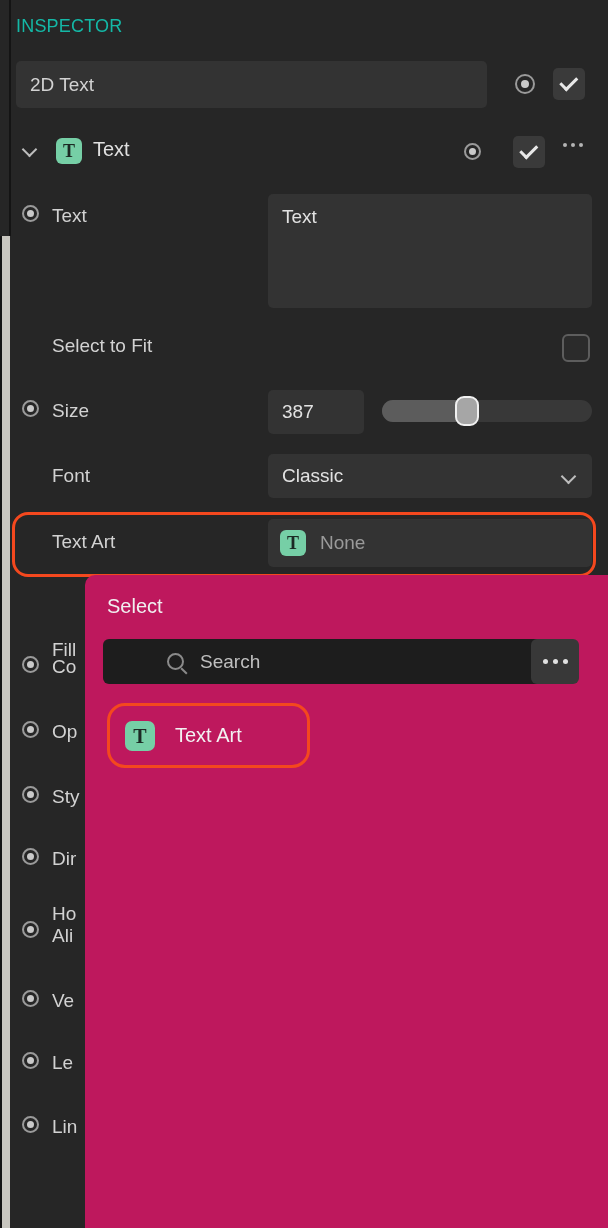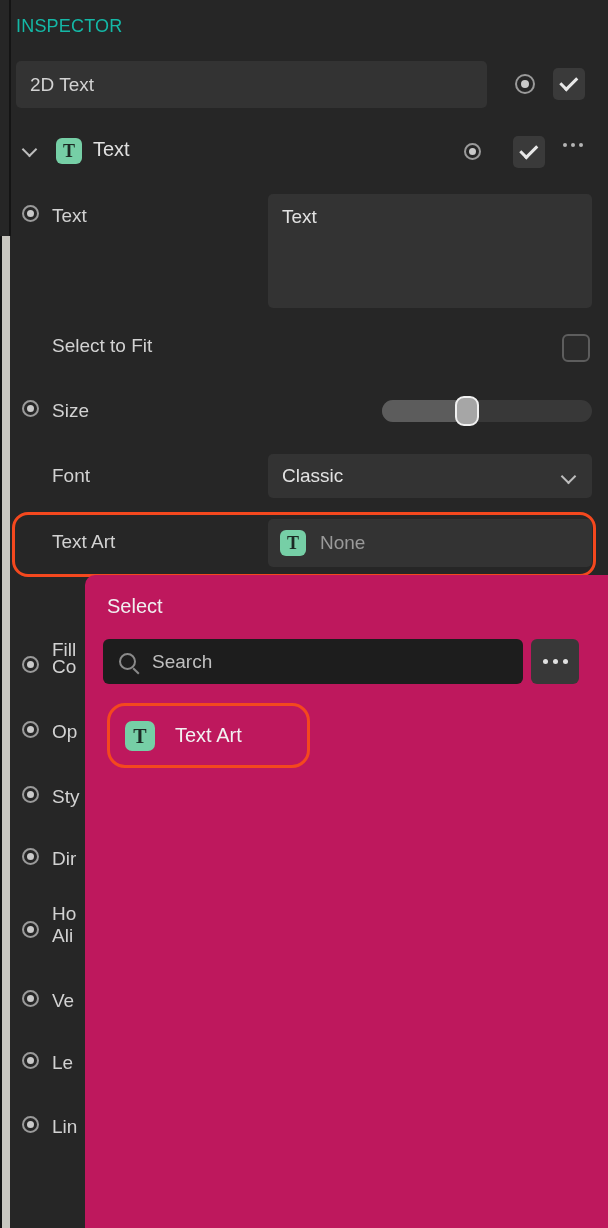--- a/index.html
+++ b/index.html
@@ -320,21 +320,21 @@
     left: 22px; top: 20px;
     font-size: 20px;
     color: #f0f0f0;
   }
   .search-box {
     position: absolute;
     left: 18px; top: 64px;
     width: 420px; height: 45px;
     background: #1d1d1d;
     border-radius: 6px;
-    display: flex; align-items: center;
+    display: flex; align-items: center; padding-left: 48px;
   }
   .search-icon {
     position: relative;
     margin-left: 16px;
     width: 17px; height: 17px;
     border: 2px solid #8a8a8a;
     border-radius: 50%;
     box-sizing: border-box;
     flex: 0 0 auto;
   }
@@ -446,20 +446,21 @@
     <div class="lbl">Select to Fit</div>
   </div>
   <div class="checkbox"></div>
 
   <div class="prow" style="top:400px;">
     <div class="rec-dot">
         <div class="rec small"></div>
       </div>
     <div class="lbl">Size</div>
   </div>
+  <div class="num-box">387</div>
   <div class="slider">
     <div class="fill"></div>
     <div class="thumb"></div>
   </div>
 
   <div class="prow" style="top:465px;">
     <div class="lbl">Font</div>
   </div>
   <div class="select-box">
     <span>Classic</span>

